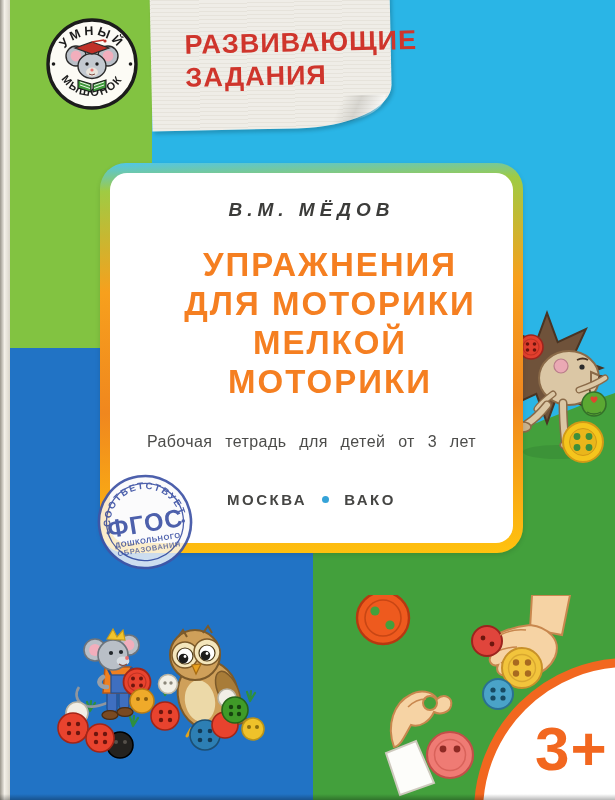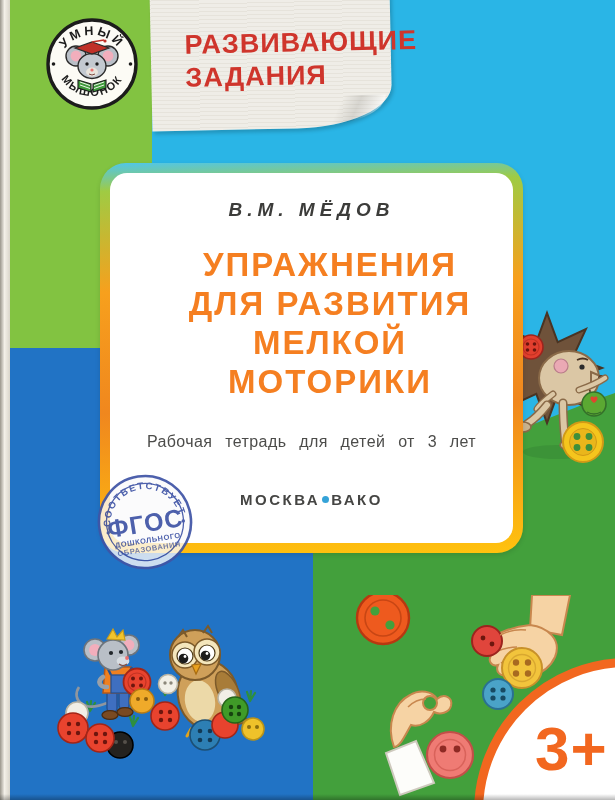--- a/index.html
+++ b/index.html
@@ -52,21 +52,21 @@
   }
   .panel-inner{
     width:100%;height:100%;background:#fff;border-radius:17px;
     display:flex;flex-direction:column;align-items:center;text-align:center;
   }
   .author{margin-top:26px;font-size:19px;font-weight:600;letter-spacing:5px;color:#3c3c3a;font-style:italic;}
   .title{margin-top:25px;font-size:33px;font-weight:bold;letter-spacing:2px;
     line-height:1.18;color:#f57f21;margin-left:37px;}
   .subtitle{margin-top:27px;font-size:23px;font-weight:bold;letter-spacing:1px;color:#3c3c3a;}
   .tagline{margin-top:31px;font-size:16px;color:#4c4c4a;word-spacing:8px;letter-spacing:.4px;}
-  .imprint{margin-top:40px;display:flex;align-items:center;gap:2px;
+  .imprint{margin-top:40px;display:flex;align-items:center;gap:15px;
     font-size:15px;font-weight:600;letter-spacing:2.5px;color:#454543;}
   .imprint-dot{width:7px;height:7px;border-radius:50%;background:#35a3d8;display:inline-block;}
 
   
   .stamp{left:95px;top:472px;width:100px;height:100px;transform:rotate(-9deg);opacity:.93;}
 
   
   .badge{
     left:474px;top:658px;width:308px;height:308px;border-radius:50%;
     background:#fff;border:9px solid #f2671f;
@@ -181,21 +181,21 @@
       <circle cx="82" cy="157.5" r="3.4" fill="#3f8f3a"></circle>
         <circle cx="94" cy="157.5" r="3.4" fill="#3f8f3a"></circle>
     </g>
   </svg>
 
   <div class="abs panel">
     <div class="panel-inner">
       <div class="author">В.М.  МЁДОВ</div>
       <div class="title">
         <div>УПРАЖНЕНИЯ</div>
-        <div>ДЛЯ  РАЗВИТИЯ</div>
+        <div>ДЛЯ  МОТОРИКИ</div>
         <div>МЕЛКОЙ  МОТОРИКИ</div>
       </div>
       <div class="tagline">Рабочая тетрадь для детей от 3 лет</div>
       <div class="imprint">
         <span>МОСКВА</span>
         <span class="imprint-dot"></span>
         <span>ВАКО</span>
       </div>
     </div>
   </div>

